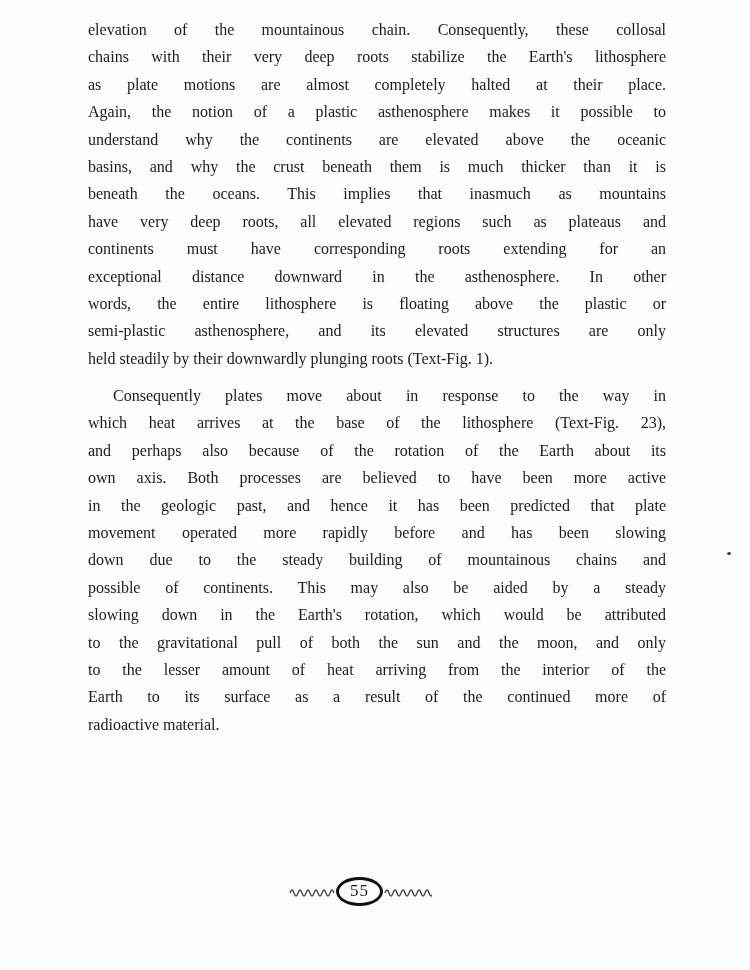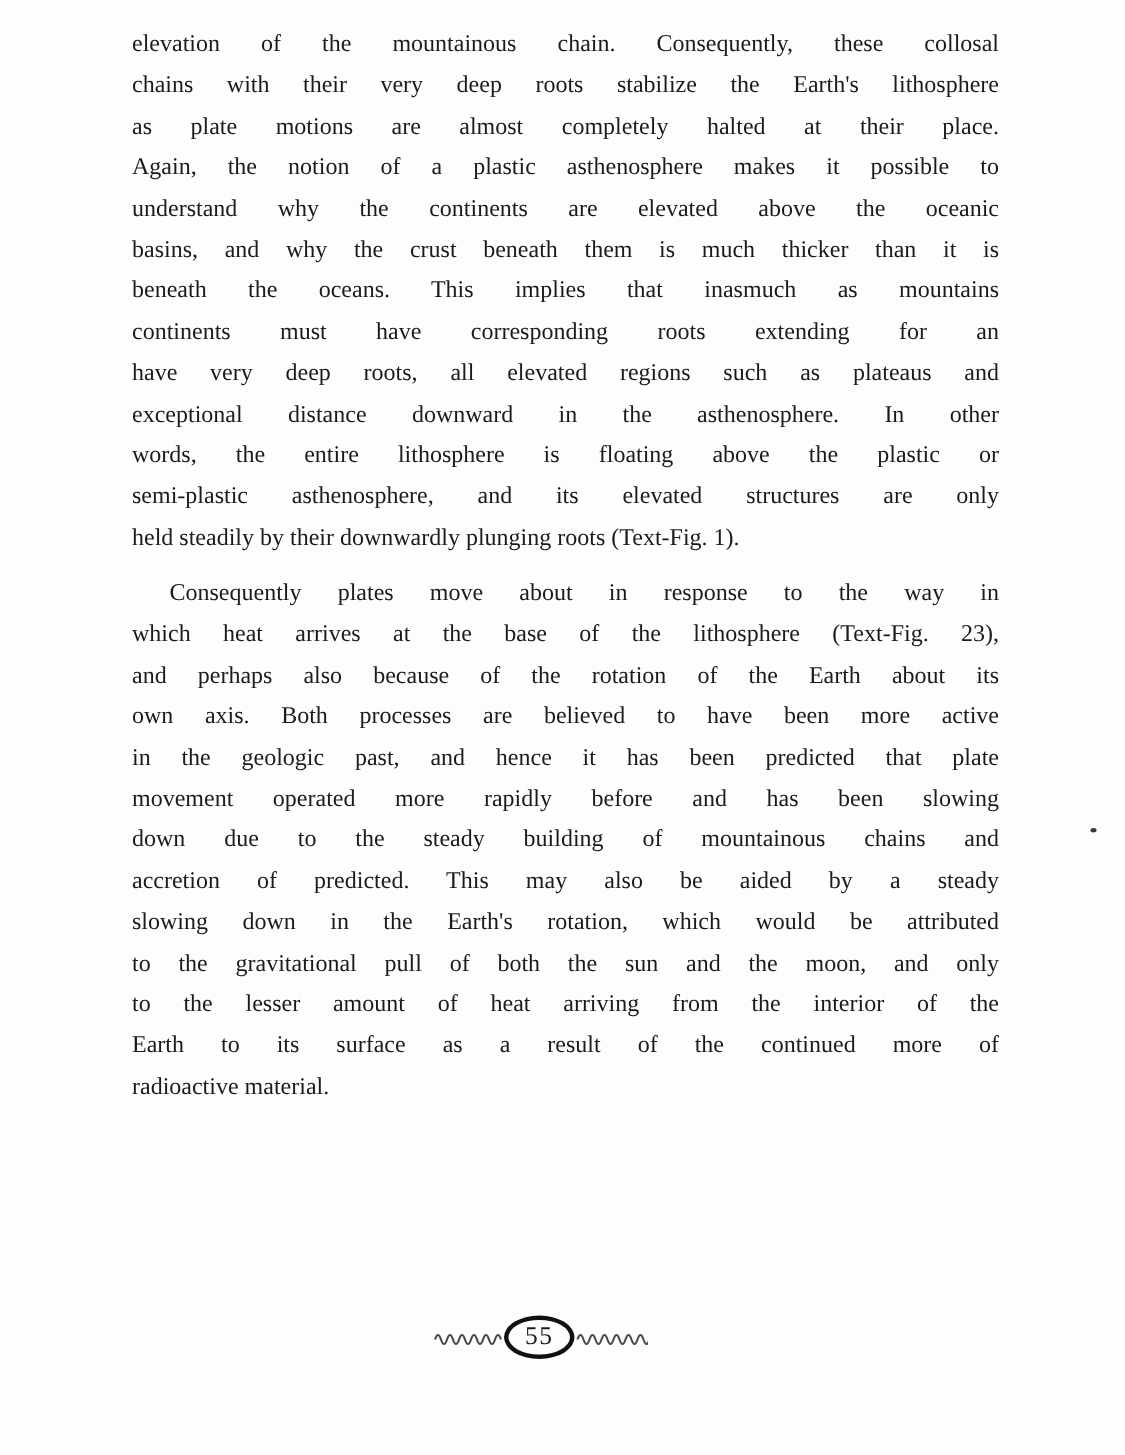--- a/index.html
+++ b/index.html
@@ -80,36 +80,36 @@
 
 <div class="page-text">
   <div class="paragraph">
     <div class="ln">elevation of the mountainous chain. Consequently, these collosal</div>
     <div class="ln">chains with their very deep roots stabilize the Earth's lithosphere</div>
     <div class="ln">as plate motions are almost completely halted at their place.</div>
     <div class="ln">Again, the notion of a plastic asthenosphere makes it possible to</div>
     <div class="ln">understand why the continents are elevated above the oceanic</div>
     <div class="ln">basins, and why the crust beneath them is much thicker than it is</div>
     <div class="ln">beneath the oceans. This implies that inasmuch as mountains</div>
+    <div class="ln">have very deep roots, all elevated regions such as plateaus and</div>
     <div class="ln">continents must have corresponding roots extending for an</div>
-    <div class="ln">have very deep roots, all elevated regions such as plateaus and</div>
     <div class="ln">exceptional distance downward in the asthenosphere. In other</div>
     <div class="ln">words, the entire lithosphere is floating above the plastic or</div>
     <div class="ln">semi-plastic asthenosphere, and its elevated structures are only</div>
     <div class="ln last">held steadily by their downwardly plunging roots (Text-Fig. 1).</div>
   </div>
   <div class="paragraph">
     <div class="ln indent">Consequently plates move about in response to the way in</div>
     <div class="ln">which heat arrives at the base of the lithosphere (Text-Fig. 23),</div>
     <div class="ln">and perhaps also because of the rotation of the Earth about its</div>
     <div class="ln">own axis. Both processes are believed to have been more active</div>
     <div class="ln">in the geologic past, and hence it has been predicted that plate</div>
     <div class="ln">movement operated more rapidly before and has been slowing</div>
     <div class="ln">down due to the steady building of mountainous chains and</div>
-    <div class="ln">accretion of predicted. This may also be aided by a steady</div>
+    <div class="ln">possible of continents. This may also be aided by a steady</div>
     <div class="ln">slowing down in the Earth's rotation, which would be attributed</div>
     <div class="ln">to the gravitational pull of both the sun and the moon, and only</div>
     <div class="ln">to the lesser amount of heat arriving from the interior of the</div>
     <div class="ln">Earth to its surface as a result of the continued more of</div>
     <div class="ln last">radioactive material.</div>
   </div>
 </div>
 
 <div class="ornament">
   <svg class="squiggle" width="46" height="12" viewBox="0 0 46 12">

